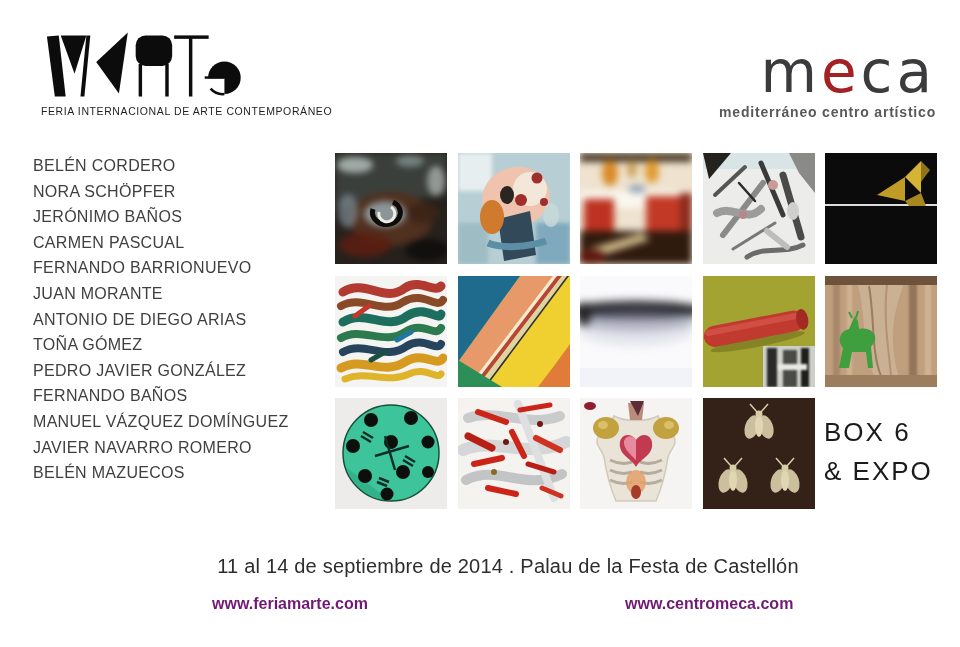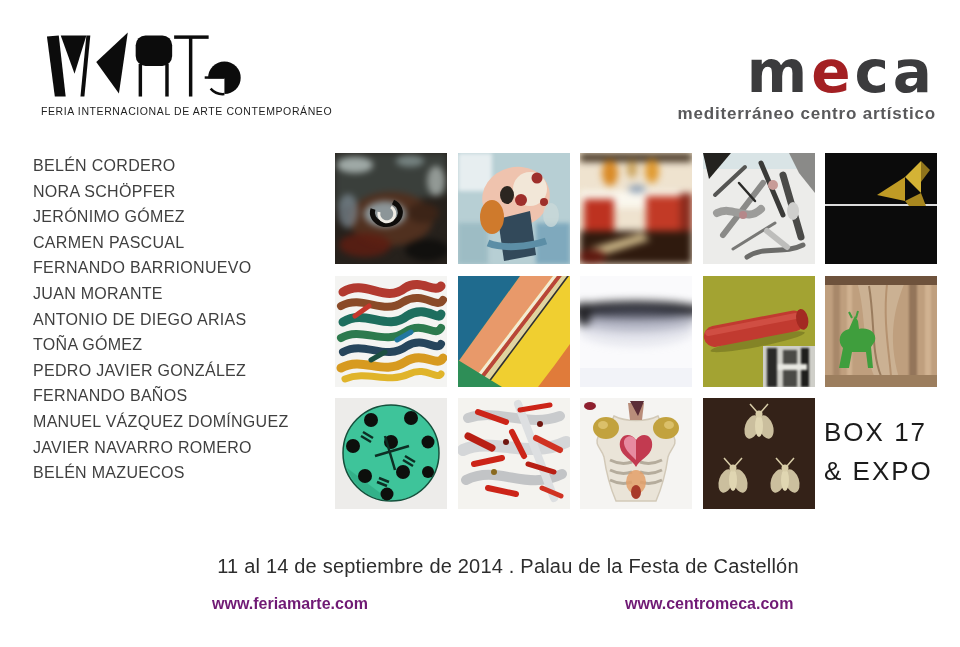--- a/index.html
+++ b/index.html
@@ -4,24 +4,24 @@
 <style>
   html,body{margin:0;padding:0;background:#888;}
   .canvas{position:relative;width:960px;height:647px;background:#ffffff;overflow:hidden;
           font-family:"Liberation Sans",sans-serif;margin:0 auto;}
   
   .marte-logo{position:absolute;left:42px;top:24px;width:212px;height:78px;}
   .marte-tagline{position:absolute;left:33px;top:105px;font-size:10.5px;letter-spacing:0.6px;
                  color:#1f1f1f;white-space:nowrap;padding-left:8px;}
   
   .meca-block{position:absolute;right:24px;top:44px;text-align:right;}
-  .meca-word{font-size:58px;line-height:56px;font-weight:700;letter-spacing:4px;
+  .meca-word{font-size:58px;line-height:56px;font-weight:400;letter-spacing:4px;
              color:#3b3b3d;font-family:"DejaVu Sans","Liberation Sans",sans-serif;}
   .meca-word .accent{color:#a32023;}
-  .meca-sub{margin-top:4px;font-size:17px;font-weight:700;letter-spacing:0.8px;color:#59595b;}
+  .meca-sub{margin-top:4px;font-size:14px;font-weight:700;letter-spacing:0.8px;color:#59595b;}
   
   .artist-list{position:absolute;left:33px;top:153px;margin:0;padding:0;list-style:none;}
   .artist-list li{font-size:16px;line-height:25.6px;letter-spacing:0.3px;color:#3f3f3f;white-space:nowrap;}
   
   .gallery{position:absolute;left:335px;top:153px;display:grid;
            grid-template-columns:repeat(5,112px);grid-auto-rows:111px;gap:11.5px 10.5px;}
   .cell{margin:0;width:112px;height:111px;overflow:hidden;background:#f2f2f0;}
   .cell svg{display:block;width:112px;height:111px;}
   
   .box-label{position:absolute;left:824px;top:413px;font-size:26px;line-height:39px;
@@ -58,21 +58,21 @@
   <div class="marte-tagline">FERIA INTERNACIONAL DE ARTE CONTEMPORÁNEO</div>
 
   <div class="meca-block">
     <div class="meca-word"><span>m</span><span class="accent">e</span><span>ca</span></div>
     <div class="meca-sub">mediterráneo centro artístico</div>
   </div>
 
   <ul class="artist-list">
     <li>BELÉN CORDERO</li>
     <li>NORA SCHÖPFER</li>
-    <li>JERÓNIMO GÓMEZ</li>
+    <li>JERÓNIMO BAÑOS</li>
     <li>CARMEN PASCUAL</li>
     <li>FERNANDO BARRIONUEVO</li>
     <li>JUAN MORANTE</li>
     <li>ANTONIO DE DIEGO ARIAS</li>
     <li>TOÑA GÓMEZ</li>
     <li>PEDRO JAVIER GONZÁLEZ</li>
     <li>FERNANDO BAÑOS</li>
     <li>MANUEL VÁZQUEZ DOMÍNGUEZ</li>
     <li>JAVIER NAVARRO ROMERO</li>
     <li>BELÉN MAZUECOS</li>
@@ -360,21 +360,21 @@
             <circle cx="0" cy="-10" r="3.5" fill="#d8cda8"></circle>
             <path d="M-2,-12 L-9,-20 M2,-12 L9,-20" stroke="#d8cda8" stroke-width="1.5" fill="none"></path>
           </g>
         </g>
       </svg>
     </figure>
 
   </div>
 
   <div class="box-label">
-    <div>BOX 17</div>
+    <div>BOX 6</div>
     <div>&amp; EXPO</div>
   </div>
 
   <div class="date-line">11 al 14 de septiembre de 2014 . Palau de la Festa de Castellón</div>
   <div class="site site-marte">www.feriamarte.com</div>
   <div class="site site-meca">www.centromeca.com</div>
 
 </div>
 
 </body></html>

